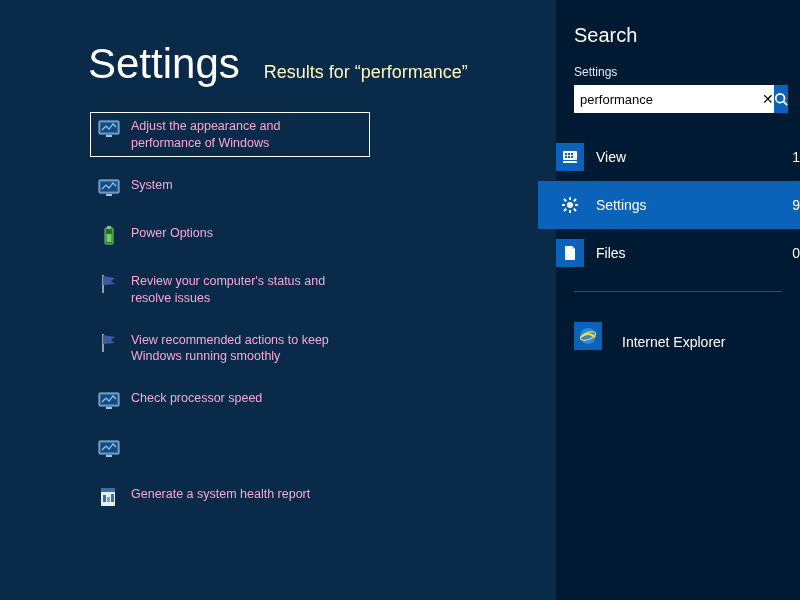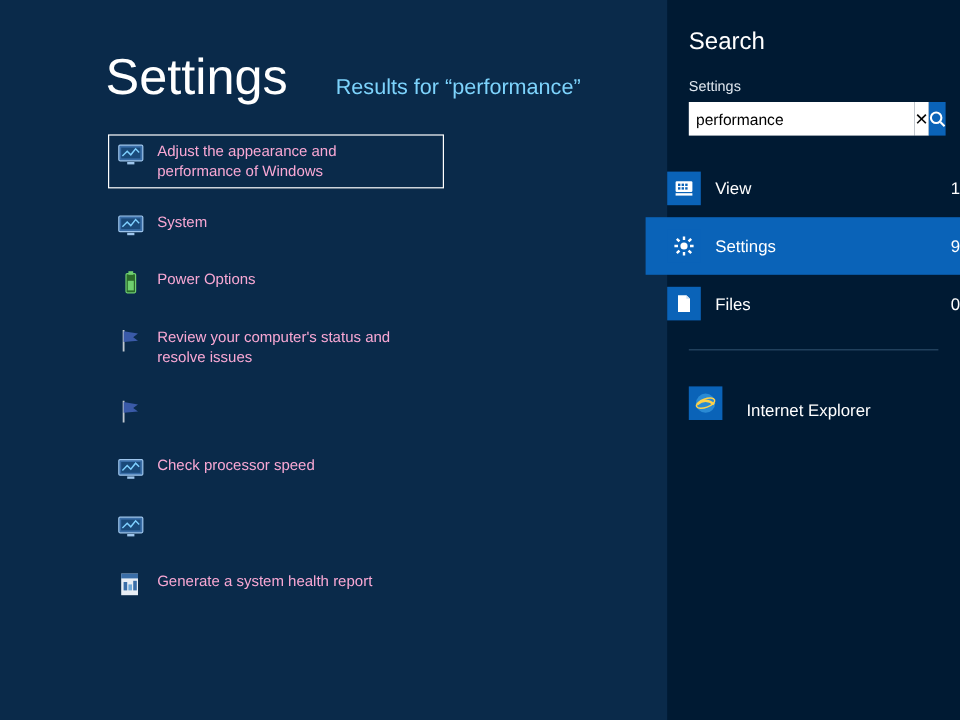--- a/index.html
+++ b/index.html
@@ -1,21 +1,21 @@
 <!DOCTYPE html>
 <html><head>
 <meta charset="utf-8">
 <style>
   * { box-sizing: border-box; margin: 0; padding: 0; }
   html, body { width: 800px; height: 600px; overflow: hidden; font-family: "Segoe UI", Arial, sans-serif; }
   body { display: flex; background: #0a2a4a; color: #fff; }
   .main { flex: 1; background: #0a2a4a; padding: 40px 30px 20px 90px; }
   .header { display: flex; align-items: baseline; margin-bottom: 24px; margin-left: -2px;}
   .title { font-size: 42px; font-weight: 300; letter-spacing: 0px; }
-  .subtitle { font-size: 18px; font-weight: 400; margin-left: 40px; color: #7dd3fc; }
+  .subtitle { font-size: 18px; font-weight: 400; margin-left: 24px; color: #fef9c3; }
   .results { display: flex; flex-direction: column; gap: 14px; }
   .result-item { display: flex; align-items: flex-start; gap: 10px; padding: 4px 6px; border: 1px solid transparent; cursor: pointer; max-width: 280px;}
   .result-item.selected { border: 1px solid #ffffff; }
   .result-icon { width: 24px; height: 24px; flex-shrink: 0; display:flex; align-items:center; justify-content:center;}
   .result-label { font-size: 12.5px; line-height: 1.35; color: #f9a8d4; padding-top:1px; max-width: 220px; }
   .sidebar { width: 244px; background: #001a33; padding: 24px 0 0 0; display:flex; flex-direction:column;}
   .sidebar-inner { padding: 0 18px; }
   .search-title { font-size: 20px; font-weight: 400; margin-bottom: 18px; }
   .search-context { font-size: 12px; margin-bottom: 6px; color:#e0e8f0;}
   .search-row { display:flex; margin-bottom: 20px;}
@@ -87,20 +87,21 @@
         </div>
         <div class="result-label">Review your computer's status and resolve issues</div>
       </div>
       <div class="result-item">
         <div class="result-icon">
           <svg width="24" height="24" viewBox="0 0 24 24">
             <line x1="6" y1="3" x2="6" y2="21" stroke="#c0c8d0" stroke-width="1.5"></line>
             <path d="M6 4 L18 6 L14 9 L18 12 L6 13 Z" fill="#3a5aa8"></path>
           </svg>
         </div>
+        <div class="result-label">View recommended actions to keep Windows running smoothly</div>
       </div>
       <div class="result-item">
         <div class="result-icon">
           <svg width="24" height="24" viewBox="0 0 24 24">
             <rect x="2" y="4" width="20" height="13" rx="1" fill="#3a6ea8" stroke="#9ec5ec"></rect>
             <rect x="4" y="6" width="16" height="9" fill="#1a4a7a"></rect>
             <polyline points="5,13 9,9 12,12 16,7 19,10" stroke="#7fd0ff" stroke-width="1.2" fill="none"></polyline>
             <rect x="9" y="18" width="6" height="2" fill="#9ec5ec"></rect>
           </svg>
         </div>

